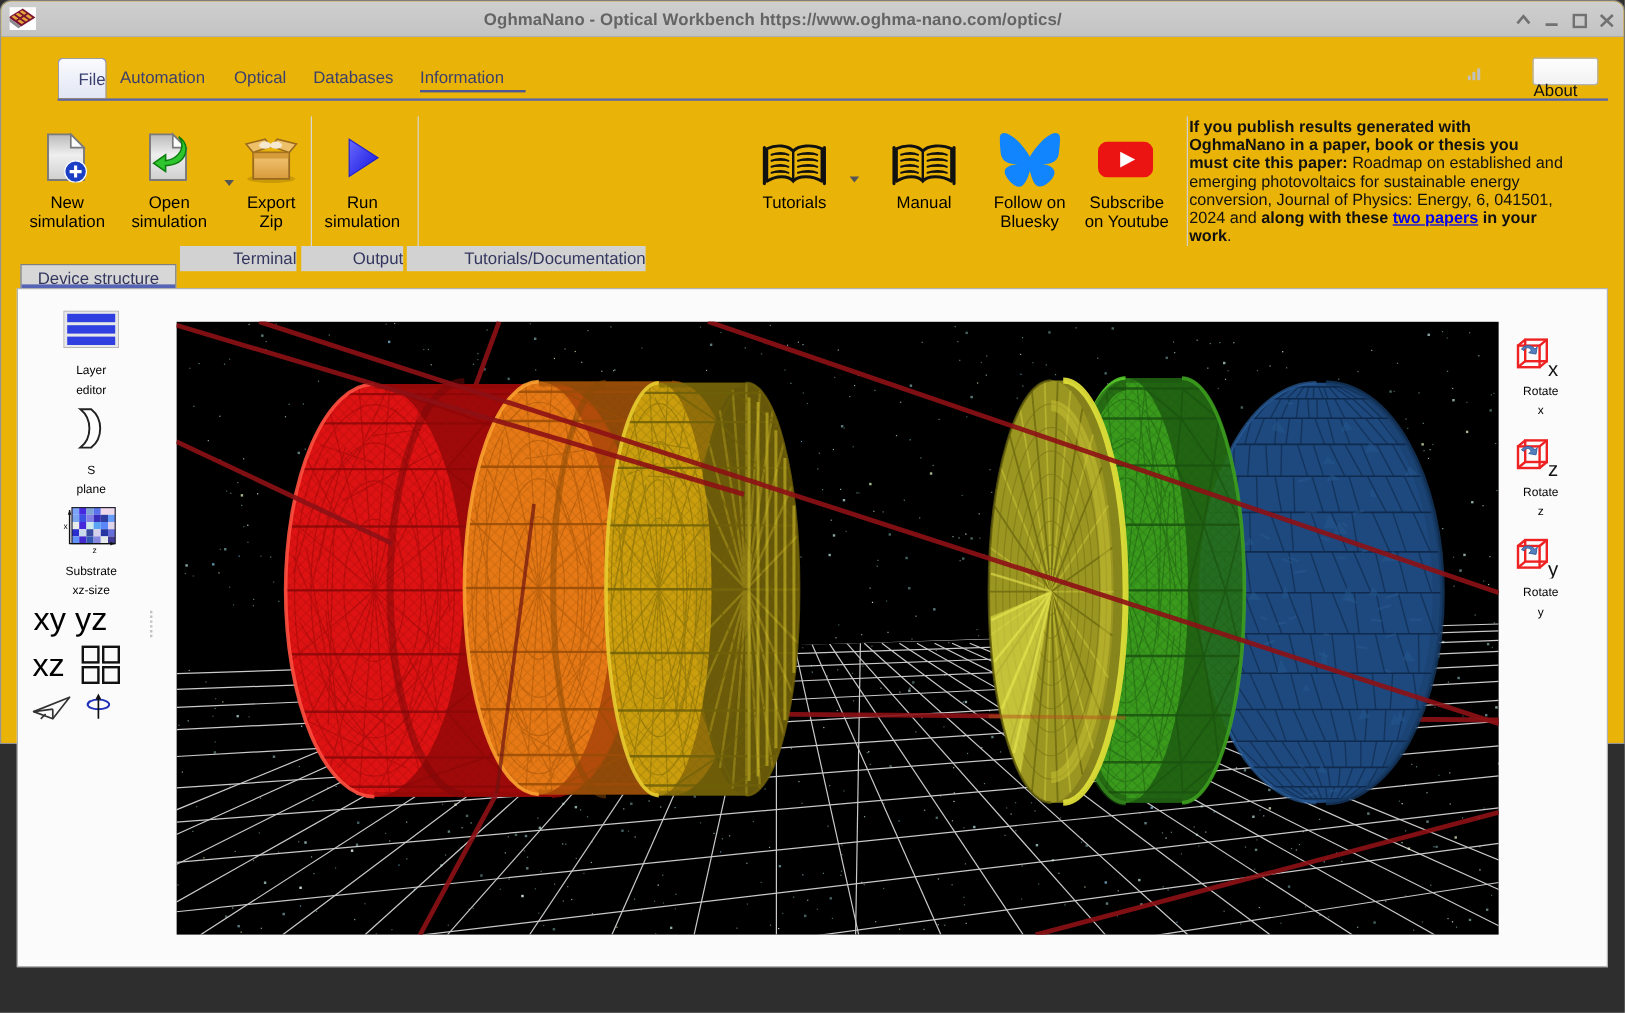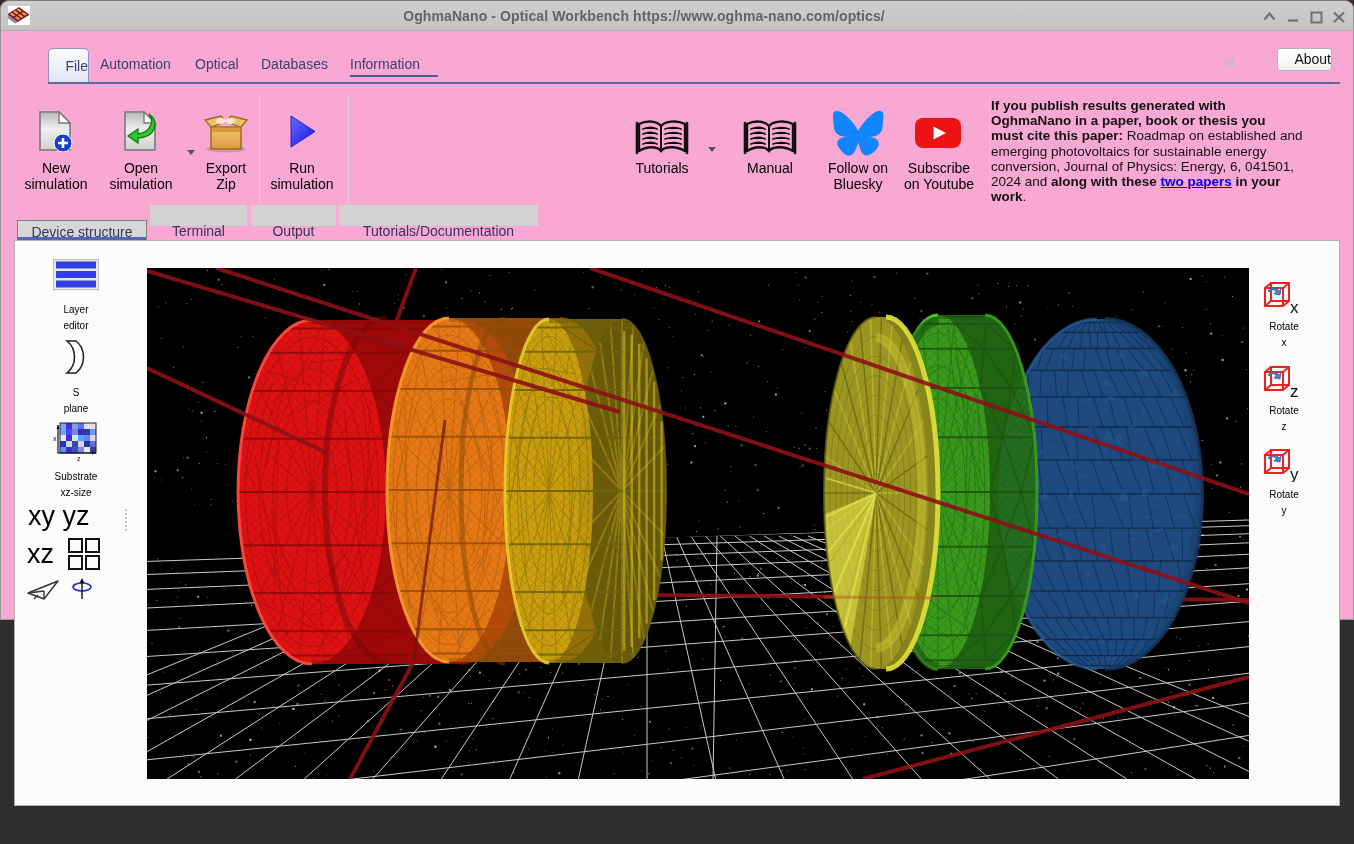--- a/index.html
+++ b/index.html
@@ -1,34 +1,34 @@
 <!DOCTYPE html>
 <html><head><meta charset="utf-8"><style>
 *{margin:0;padding:0;box-sizing:border-box}
 html,body{width:1354px;height:844px;overflow:hidden}
 body{background:#2e2e2e;font-family:"Liberation Sans",sans-serif;position:relative}
-#win{position:absolute;left:0;top:0;width:1354px;height:620px;background:#f9a8d4;
+#win{position:absolute;left:0;top:0;width:1354px;height:620px;background:#eab308;
  border:1px solid #949494;border-top:1px solid #7d7d7d;border-radius:9px 9px 0 0}
 .abs{position:absolute}
 #titlebar{left:0;top:0;width:100%;height:30px;background:linear-gradient(#cfcfcf,#c3c3c3);
  border-radius:9px 9px 0 0;border-bottom:1px solid #aeaeae}
 #title{left:0;width:1286px;text-align:center;top:7px;font-size:14px;font-weight:bold;color:#646464;letter-spacing:0.1px}
 #appicon{left:7px;top:5px;width:22px;height:19px;background:#fdfdfd}
 .menuitem{top:55px;font-size:14px;color:#3b3f6d}
 #filetab{left:47px;top:47px;width:41px;height:34px;background:linear-gradient(#fafbfe,#e2e6f4);
  border:1px solid #8891c6;border-bottom:none;border-radius:5px 5px 0 0;
  text-align:right;font-size:14px;color:#3b3f6d;padding-top:9px}
 #menuline{left:47px;top:81px;width:1292px;height:2px;background:#5c67a9}
 #aboutbtn{left:1276px;top:47px;width:55px;height:23px;background:linear-gradient(#fefefe,#f2f2f2);
- border:1px solid #b4b4b4;border-radius:3px;text-align:right;font-size:14px;color:#111;padding-top:2px}
+ border:1px solid #b4b4b4;border-radius:3px;text-align:left;font-size:14px;color:#111;padding-top:18px}
 .tlabel{font-size:14px;color:#000;text-align:center;line-height:15.5px}
 .vsep{width:1px;background:#d6d6d6}
 .ddarrow{width:0;height:0;border-left:4px solid transparent;border-right:4px solid transparent;border-top:5px solid #555}
 #tabrow .tab{position:absolute;top:204px;height:21px;background:#d2d2d2;font-size:14px;color:#33365e;
- text-align:center;padding-top:18px}
+ text-align:right;padding-top:2px}
 #devtab{left:16px;top:219px;width:130px;height:21px;background:#d7d7d7;border:1px solid #7f7f7f;
  font-size:14px;color:#33365e;text-align:center;padding-top:3px}
 #devtabbar{left:17px;top:236px;width:128px;height:4px;background:#5564b4}
 #panel{left:13px;top:239px;width:1326px;height:566px;background:#fbfbfb;border:1px solid #b2b2b2}
 #statusbar{left:0;top:806px;width:1354px;height:38px;background:#efefef}
 #statustext{left:12px;top:14px;font-size:13px;color:#000}
 .sidelabel{position:absolute;font-size:10px;color:#000;text-align:center;line-height:15.5px}
 #canvas3d{left:146px;top:267px;width:1102px;height:511px}
 </style></head><body>
 <div id="win">

